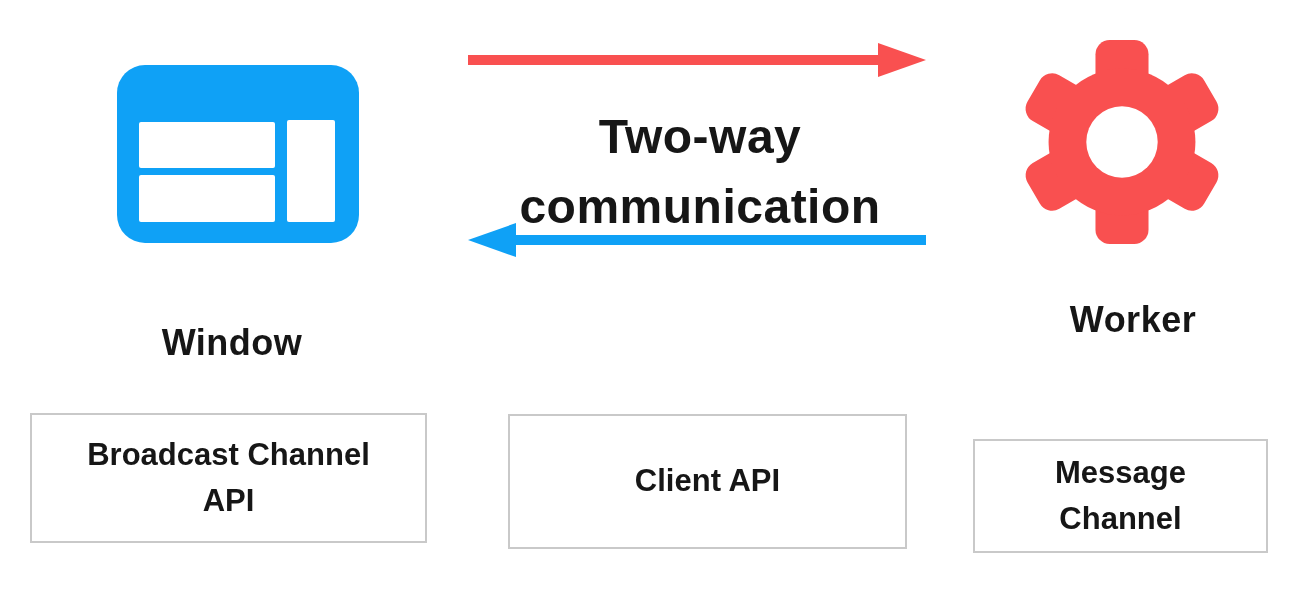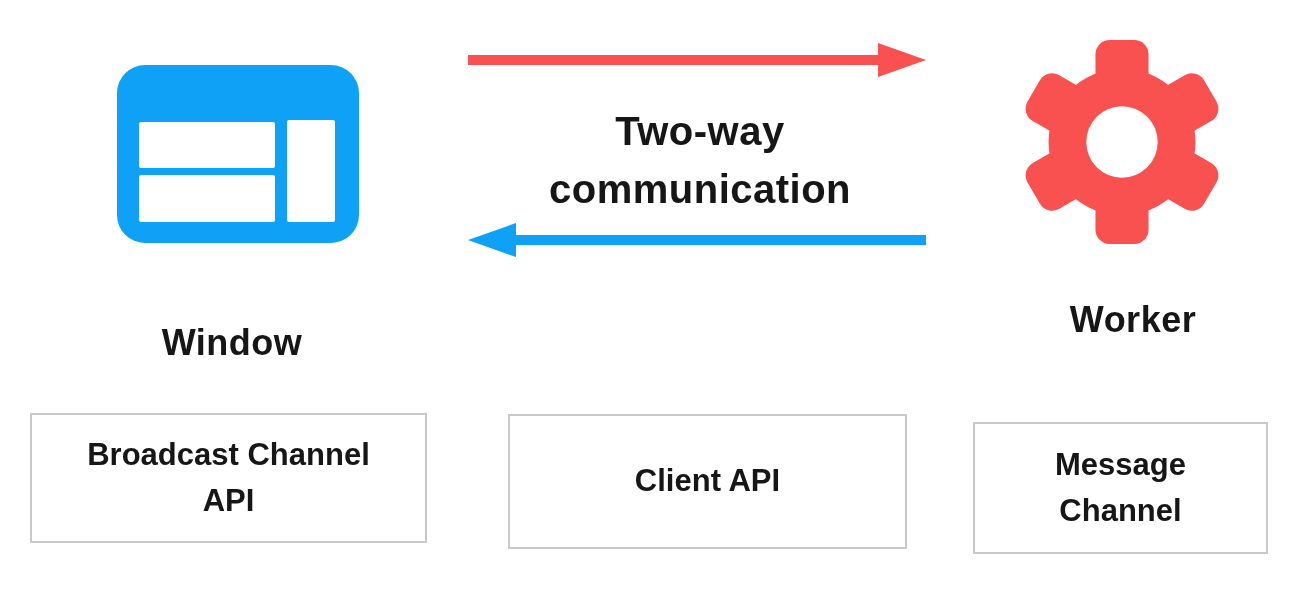--- a/index.html
+++ b/index.html
@@ -30,40 +30,40 @@
   .worker-label { left: 933px; top: 299px; }
 
   
   .arrow { left: 468px; width: 458px; height: 34px; }
   .arrow-right { top: 43px; }
   .arrow-left  { top: 223px; }
 
   
   .title {
     left: 510px; top: 102px; width: 380px;
-    font-size: 40px; font-weight: 700; line-height: 1.45;
+    font-size: 48px; font-weight: 700; line-height: 1.45;
     text-align: center; letter-spacing: 0.5px;
   }
 
   
   .api-box {
     box-sizing: border-box;
     border: 2px solid #c9c9c9;
     background: #ffffff;
     display: flex;
     align-items: center;
     justify-content: center;
     text-align: center;
     font-size: 31px;
     font-weight: 700;
     line-height: 1.5;
   }
   .api-box-1 { left: 30px;  top: 413px; width: 397px; height: 130px; }
   .api-box-2 { left: 508px; top: 414px; width: 399px; height: 135px; }
-  .api-box-3 { left: 973px; top: 422px; width: 295px; height: 132px; }
+  .api-box-3 { left: 973px; top: 439px; width: 295px; height: 114px; }
   .api-box-1 .box-label { max-width: 330px; }
   .api-box-3 .box-label { max-width: 220px; }
 </style>
 </head>
 <body>
 
 <div class="canvas">
 
   <svg class="abs window-icon" viewBox="0 0 242 178" xmlns="http://www.w3.org/2000/svg" aria-hidden="true">
     <g fill="#0FA1F6">

